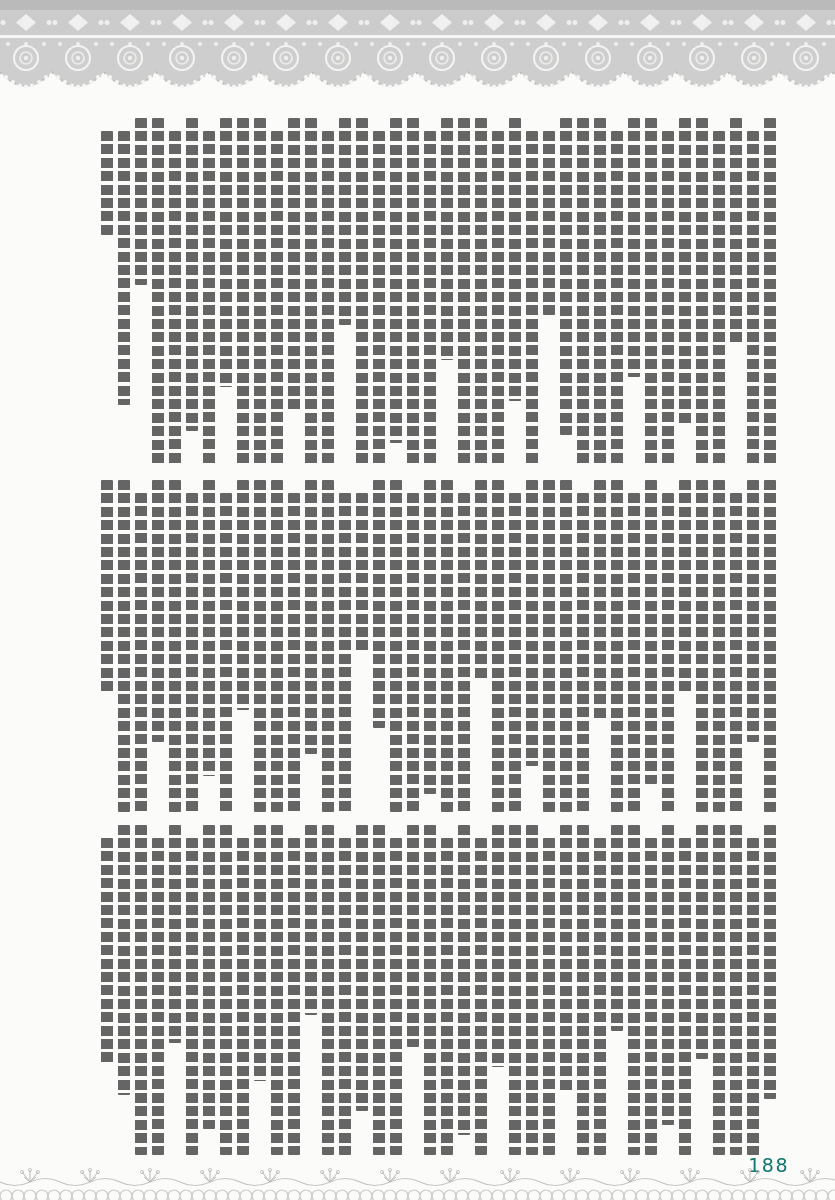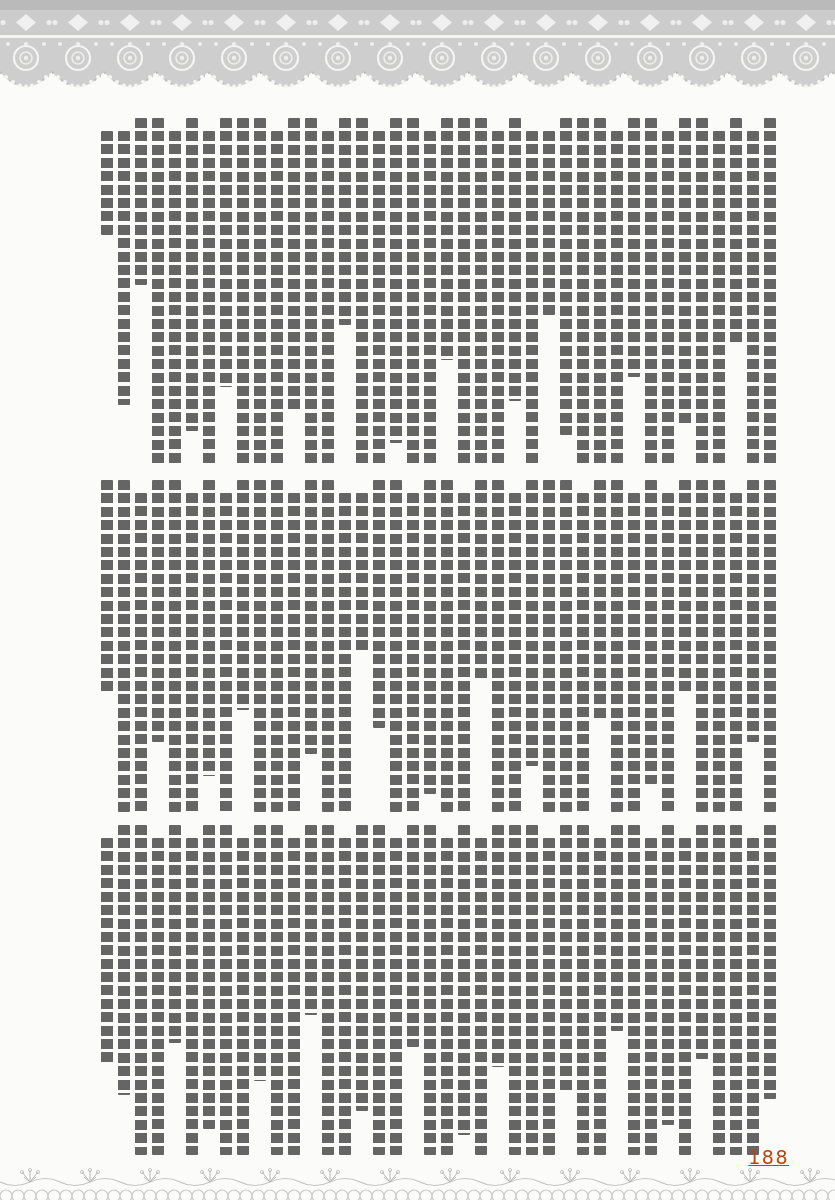--- a/index.html
+++ b/index.html
@@ -41,26 +41,25 @@
         transparent 10px, transparent 13.4px),
       repeating-linear-gradient(to right,
         rgba(251,251,249,.0) 0px, rgba(251,251,249,.0) 1px,
         rgba(251,251,249,.28) 1px, rgba(251,251,249,.28) 2.5px);
     filter:blur(.25px);
   }
   
   .page-number{
     position:absolute;
     right:46px;
-    bottom:32px;
+    bottom:24px;
     font-size:19px;
     letter-spacing:1.5px;
-    color:#c2410c;
+    color:#0f766e;
     font-weight:400;
-    text-decoration:underline;
   }
 </style>
 </head>
 <body>
 
 <div class="page">
 
   <svg class="lace-top" viewBox="0 0 835 106" preserveAspectRatio="none" aria-hidden="true">
     <defs>
       <pattern id="topLace" x="0" y="0" width="52" height="106" patternUnits="userSpaceOnUse">

